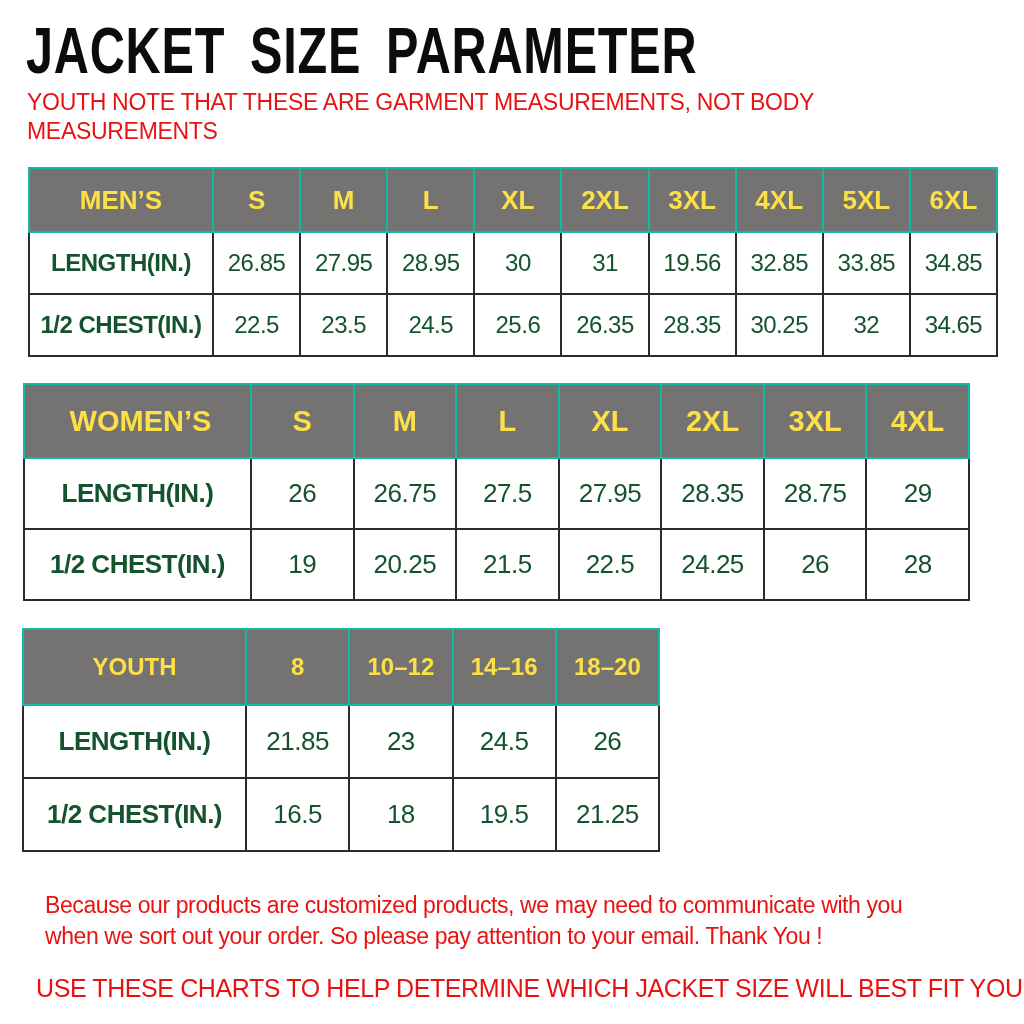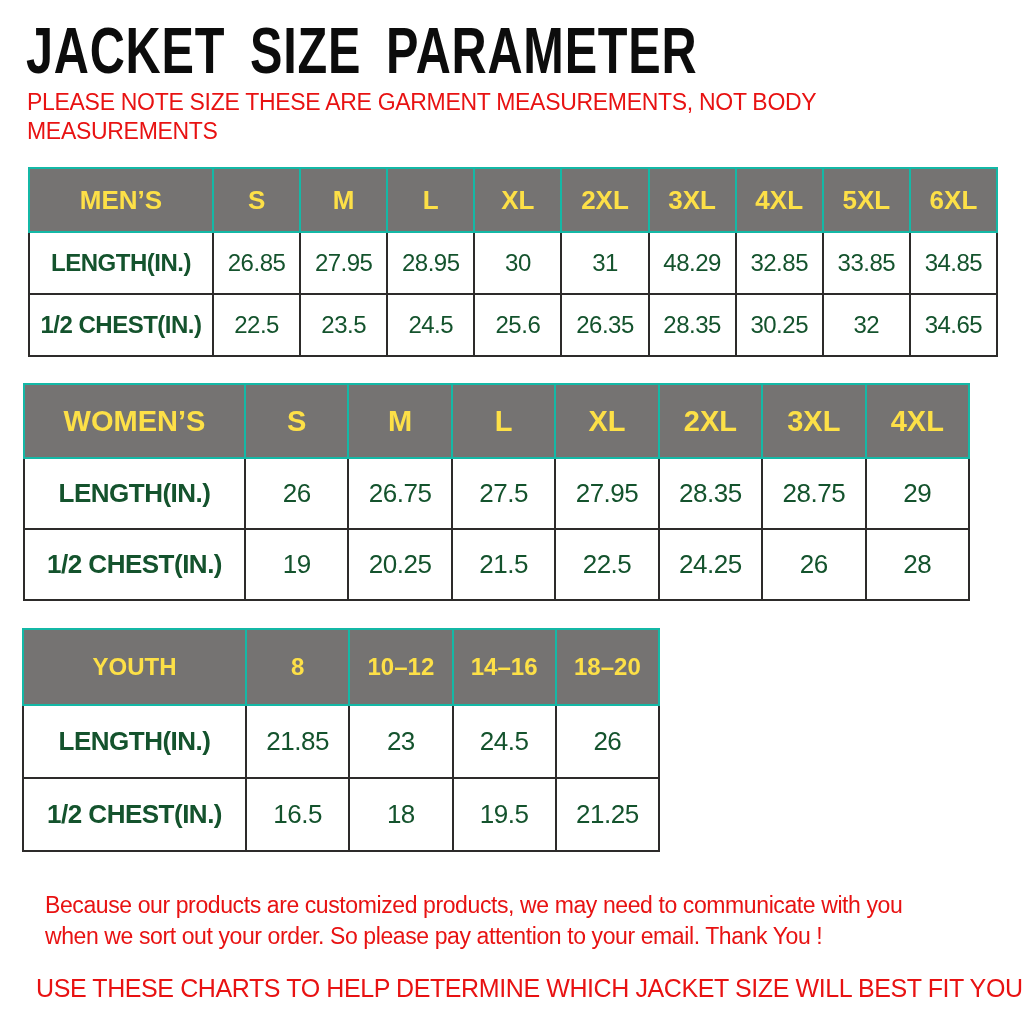--- a/index.html
+++ b/index.html
@@ -63,21 +63,21 @@
   table.size-table td.row-label { font-weight: bold; letter-spacing: -0.5px; }
 
   table.mens   { left: 28px;  top: 167px; width: 970px; }
   .mens th  { height: 62px; font-size: 26px; }
   .mens td  { height: 60px; font-size: 24px; }
   .mens th:first-child { width: 182px; }
 
   table.womens { left: 23px;  top: 383px; width: 947px; }
   .womens th { height: 72px; font-size: 29px; }
   .womens td { height: 69px; font-size: 26px; }
-  .womens th:first-child { width: 219px; }
+  .womens th:first-child { width: 219px; padding-left: 6px; }
 
   table.youth  { left: 22px;  top: 628px; width: 638px; }
   .youth th { height: 74px; font-size: 24px; }
   .youth td { height: 71px; font-size: 26px; }
   .youth th:first-child { width: 221px; }
 
   .footer-para {
     position: absolute;
     left: 29px;
     top: 874px;
@@ -99,21 +99,21 @@
     font-size: 25px;
     letter-spacing: -0.4px;
     white-space: nowrap;
   }
 </style>
 </head>
 <body>
 
 <div class="page">
   <h1 class="title"><span class="condensed">JACKET SIZE PARAMETER</span></h1>
-  <p class="note">PLEASE NOTE SIZE THESE ARE GARMENT MEASUREMENTS, NOT BODY
+  <p class="note">YOUTH NOTE THAT THESE ARE GARMENT MEASUREMENTS, NOT BODY
 MEASUREMENTS</p>
 
   <table class="size-table mens">
       <thead>
         <tr>
           <th>MEN’S</th>
           <th>S</th>
           <th>M</th>
           <th>L</th>
           <th>XL</th>
@@ -125,21 +125,21 @@
         </tr>
       </thead>
       <tbody>
         <tr>
           <td class="row-label">LENGTH(IN.)</td>
           <td>26.85</td>
           <td>27.95</td>
           <td>28.95</td>
           <td>30</td>
           <td>31</td>
-          <td>48.29</td>
+          <td>19.56</td>
           <td>32.85</td>
           <td>33.85</td>
           <td>34.85</td>
         </tr>
         <tr>
           <td class="row-label">1/2 CHEST(IN.)</td>
           <td>22.5</td>
           <td>23.5</td>
           <td>24.5</td>
           <td>25.6</td>

